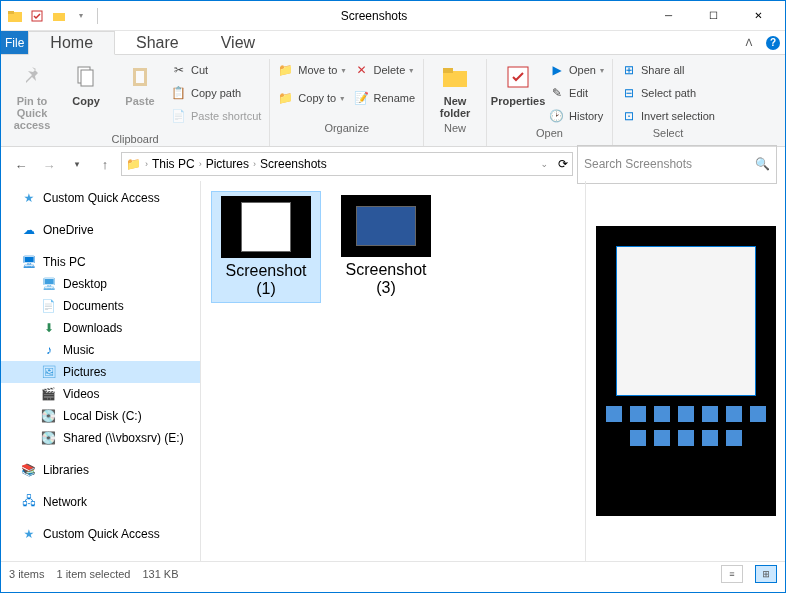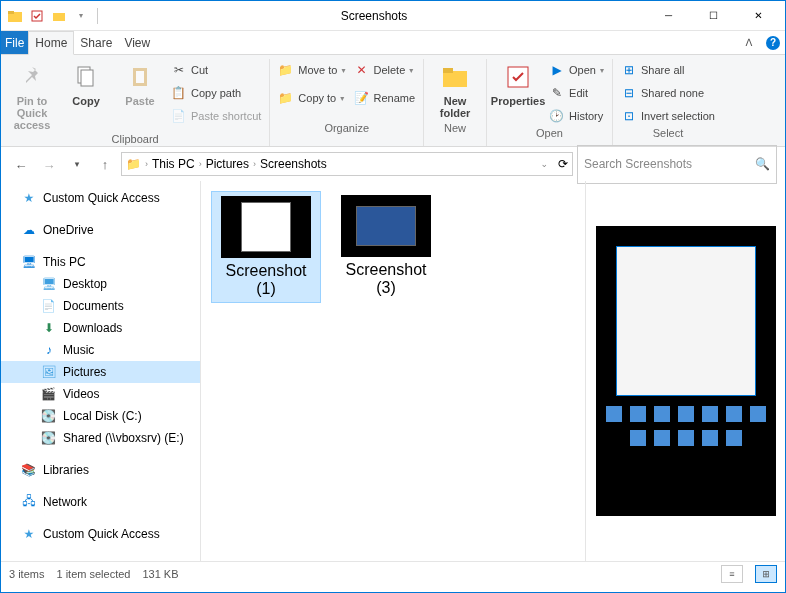--- a/index.html
+++ b/index.html
@@ -6,21 +6,21 @@
 body { width: 786px; height: 593px; background: #fff; overflow: hidden; border: 1px solid #0078d7; }
 .titlebar { height: 30px; background: #fff; display: flex; align-items: center; padding: 0 4px; border-bottom: 1px solid #e5e5e5; }
 .titlebar .qat { display: flex; gap: 2px; align-items: center; }
 .titlebar .qat-icon { width: 20px; height: 20px; display: flex; align-items: center; justify-content: center; font-size: 11px; }
 .titlebar .title { flex: 1; text-align: center; font-size: 12px; color: #000; }
 .titlebar .wincontrols { display: flex; }
 .titlebar .wincontrols div { width: 45px; height: 28px; display: flex; align-items: center; justify-content: center; font-size: 10px; color: #000; }
 .titlebar .wincontrols .close { color: #000; }
 .tabs { height: 24px; display: flex; align-items: stretch; background: #fff; border-bottom: 1px solid #dadada; }
 .tabs .file { background: #1979ca; color: #fff; padding: 0 4px; font-size: 12px; display: flex; align-items: center; }
-.tabs .tab { padding: 0 6px; font-size: 12px; display: flex; align-items: center; color: #444; }
+.tabs .tab { padding: 0 21px; font-size: 16px; display: flex; align-items: center; color: #444; }
 .tabs .tab.active { border: 1px solid #dadada; border-bottom: 1px solid #f5f6f7; background: #f5f6f7; margin-bottom: -1px; }
 .tabs .spacer { flex: 1; }
 .tabs .collapse { width: 24px; display: flex; align-items: center; justify-content: center; font-size: 10px; color: #555; }
 .tabs .help { width: 24px; display: flex; align-items: center; justify-content: center; }
 .ribbon { height: 92px; background: #f5f6f7; display: flex; border-bottom: 1px solid #dadada; padding-top: 4px; }
 .group { border-right: 1px solid #e1e1e1; padding: 0 6px; display: flex; flex-direction: column; justify-content: space-between; }
 .group-body { display: flex; gap: 4px; align-items: flex-start; flex: 1; }
 .group-label { font-size: 11px; color: #666; text-align: center; padding-bottom: 12px; }
 .big-btn { display: flex; flex-direction: column; align-items: center; justify-content: center; width: 50px; gap: 2px; padding: 2px; }
 .big-btn .icon { width: 32px; height: 32px; display: flex; align-items: center; justify-content: center; }
@@ -233,21 +233,21 @@
 
   <div class="group" style="border-right:none">
     <div class="group-body">
       <div class="mini-col">
         <div class="mini-btn">
             <span class="icon" style="color:#0078d7">⊞</span>
             <span>Share all</span>
           </div>
         <div class="mini-btn">
             <span class="icon" style="color:#0078d7">⊟</span>
-            <span>Shared none</span>
+            <span>Select path</span>
           </div>
         <div class="mini-btn">
             <span class="icon" style="color:#0078d7">⊡</span>
             <span>Invert selection</span>
           </div>
       </div>
     </div>
     <div class="group-label">Select</div>
   </div>
 </div>

